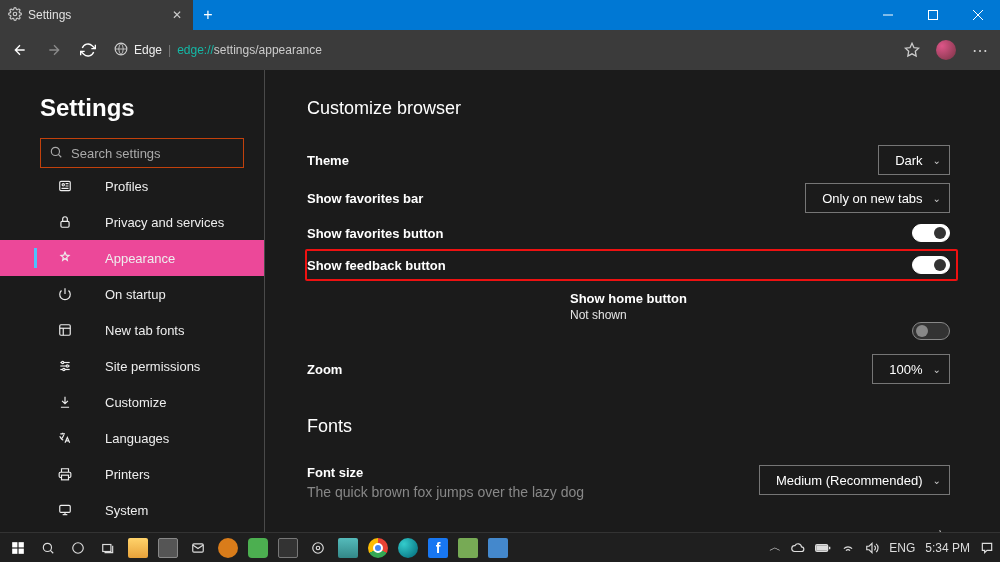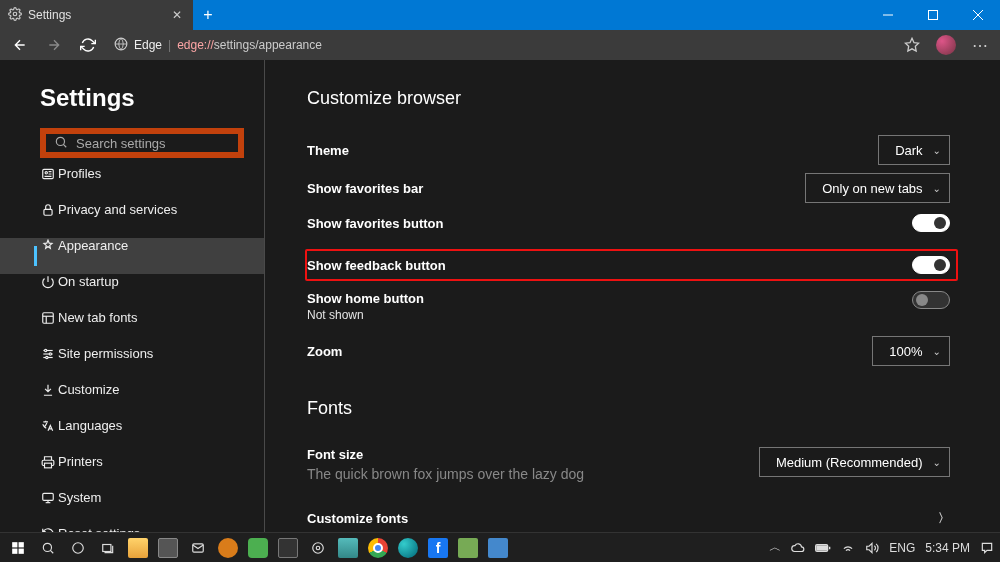--- a/index.html
+++ b/index.html
@@ -5,54 +5,54 @@
 * { margin: 0; padding: 0; box-sizing: border-box; font-family: "Segoe UI", sans-serif; }
 html, body { width: 1000px; height: 562px; overflow: hidden; background: #1b1b1b; color: #fff; }
 
 .titlebar { height: 30px; background: #0078d4; display: flex; align-items: stretch; }
 .tab { background: #3b3b3b; width: 193px; display: flex; align-items: center; padding: 0 8px; font-size: 12px; color: #e0e0e0; gap: 6px; }
 .tab .close-x { margin-left: auto; width: 16px; height: 16px; display: flex; align-items: center; justify-content: center; font-size: 12px; color: #ccc; }
 .newtab { width: 30px; display: flex; align-items: center; justify-content: center; color: #fff; font-size: 16px; }
 .winctrls { margin-left: auto; display: flex; }
 .winbtn { width: 45px; display: flex; align-items: center; justify-content: center; color: #fff; }
 
-.toolbar { height: 30px; background: #3b3b3b; display: flex; align-items: center; padding: 0 6px; gap: 6px; }
+.toolbar { height: 40px; background: #3b3b3b; display: flex; align-items: center; padding: 0 6px; gap: 6px; }
 .navbtn { width: 28px; height: 28px; display: flex; align-items: center; justify-content: center; color: #fff; }
 .navbtn.dim { opacity: .4; }
 .addrbar { flex: 1; display: flex; align-items: center; height: 24px; background: #3b3b3b; border-radius: 2px; padding: 0 6px; color: #ccc; font-size: 12px; gap: 6px; }
 .addrbar .edge-label { color: #eee; }
 .addrbar .sep { color: #777; }
-.addrbar .url-prefix { color: #fca5a5; }
+.addrbar .url-prefix { color: #14b8a6; }
 .starbtn, .avatarwrap, .morebtn { width: 28px; height:28px; display:flex; align-items:center; justify-content:center; color:#ccc; }
 .avatar { width:20px; height:20px; border-radius:50%; background: radial-gradient(circle at 30% 30%, #d58, #734); }
 
 .content { display: flex; height: calc(562px - 30px - 30px - 30px); }
 .sidebar { width: 265px; border-right: 1px solid #4a4a4a; padding: 20px 0 0 0; }
 .sidebar h1 { font-size: 24px; font-weight: 600; margin: 4px 0 16px 40px; }
-.search { margin: 0 20px 8px 40px; height: 30px; border: 6px solid #c2410c; display: flex; align-items: center; padding: 0 8px; gap: 8px; color: #aaa; font-size: 13px; }
+.search { margin: 0 20px 0 40px; height: 30px; border: 1px solid #c2410c; display: flex; align-items: center; padding: 0 8px; gap: 8px; color: #aaa; font-size: 13px; }
 .navlist { list-style: none; }
-.navitem { height: 36px; display: flex; padding-left: 40px; gap: 2px; font-size: 13px; color: #eee; cursor: pointer; }
-.navitem.active { background: #404040; position: relative; }
+.navitem { height: 36px; display: flex; align-items: center; padding-left: 57px; gap: 32px; font-size: 13px; color: #eee; cursor: pointer; }
+.navitem.active { background: #ec4899; position: relative; }
 .navitem.active::before { content:""; position:absolute; left:34px; top:8px; bottom:8px; width:3px; background:#4cc2ff; }
 .navicon { width: 16px; height:16px; display:flex; align-items:center; justify-content:center; color:#eee; }
 
 .main { flex: 1; padding: 28px 50px 0 42px; overflow-y: auto; }
 .main h2 { font-size: 18px; font-weight: 400; margin-bottom: 22px; }
 .row { display: flex; align-items: center; min-height: 32px; padding: 4px 0; }
 .row .label { font-size: 13px; font-weight: 600; }
 .row .sub { font-size: 12px; color: #e5e5e5; font-weight: 400; margin-top: 2px; }
 .row .ctrl { margin-left: auto; padding-left: 16px; }
 .dropdown { border: 1px solid #767676; height: 30px; display: flex; align-items: center; padding: 0 8px 0 12px; font-size: 13px; gap: 10px; cursor:pointer; min-width: 50px; justify-content: center; }
 .chev { font-size: 10px; color:#ccc; }
 .toggle { width: 38px; height: 18px; border-radius: 10px; border:1px solid #888; background:#333; position:relative; cursor:pointer; }
 .toggle.on { background:#fff; border-color:#fff; }
 .toggle .knob { position:absolute; width:12px; height:12px; border-radius:50%; top:2px; }
 .toggle.off .knob { left:3px; background:#888; }
 .toggle.on .knob { right:3px; background:#333; }
-.highlight { border: 2px solid #e11; border-radius: 2px; padding: 2px 6px 2px 0; margin: 10px -8px 2px -2px; }
+.highlight { border: 2px solid #e11; border-radius: 2px; padding: 2px 6px 2px 0; margin: 0 -8px 2px -2px; }
 .section-gap { height: 28px; }
 .preview { font-size: 14px; color: #888; margin-top: 4px; }
 .linkrow { display:flex; align-items:center; height:44px; font-size:13px; font-weight:600; cursor:pointer; }
 .linkrow .chev-r { margin-left:auto; font-size:12px; color:#ccc; }
 
 .taskbar { position: fixed; left:0; right:0; bottom:0; height: 30px; background: #1f1f1f; display:flex; align-items:center; padding: 0 6px; border-top: 1px solid #333; }
 .taskicons { display:flex; gap:6px; align-items:center; }
 .taskicon { width:24px; height:24px; display:flex; align-items:center; justify-content:center; font-size:13px; color:#ddd; }
 .taskicon svg { width: 14px; height: 14px; }
 .colored { width: 20px; height: 20px; border-radius: 2px; }
@@ -272,21 +272,21 @@
         </div>
     </div>
 
     <div class="row highlight">
       <div class="label">Show feedback button</div>
       <div class="ctrl toggle on">
           <div class="knob"></div>
         </div>
     </div>
 
-    <div class="row" style="align-items:flex-start; padding-top:8px;">
+    <div class="row" style="align-items:center; padding-top:8px;flex-direction:column;">
       <div>
         <div class="label">Show home button</div>
         <div class="sub">Not shown</div>
       </div>
       <div class="ctrl toggle off">
           <div class="knob"></div>
         </div>
     </div>
 
     <div class="row" style="margin-top:6px;">

